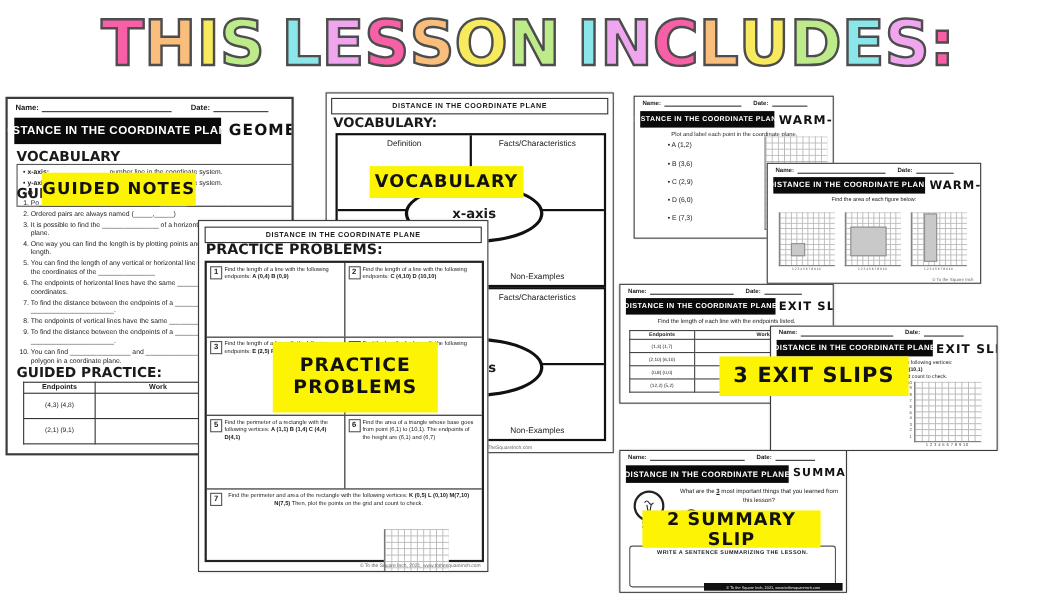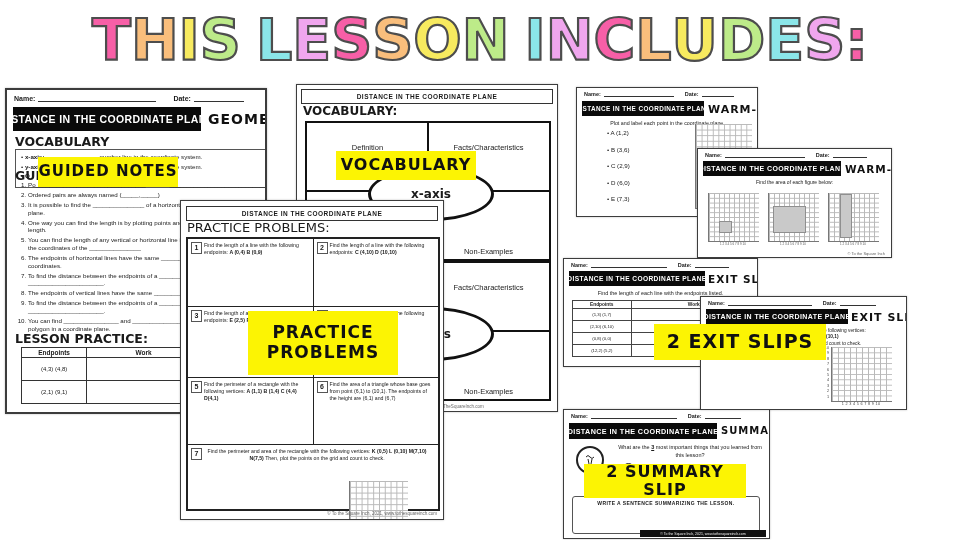--- a/index.html
+++ b/index.html
@@ -67,29 +67,29 @@
   #gn-table td{height:20px;text-align:center;}
 
   
   .hstrip{position:absolute;border:1px solid #333;display:flex;align-items:center;
           justify-content:center;font-weight:bold;letter-spacing:.5px;}
   #vc-strip{left:4px;top:4px;width:250px;height:13px;font-size:6.5px;}
   #vc-head{position:absolute;left:6px;top:19px;font-weight:800;font-size:12px;font-family:"DejaVu Sans",sans-serif;}
   .frayer{position:absolute;left:8px;width:242px;height:136px;border:2.5px solid #111;}
   .fr-v{position:absolute;left:50%;top:0;bottom:0;width:2px;background:#111;margin-left:-1px;}
   .fr-h{position:absolute;top:50%;left:0;right:0;height:2px;background:#111;margin-top:-1px;}
-  .fr-q{position:absolute;width:50%;text-align:center;font-size:7.5px;color:#222;margin-top:17px;}
+  .fr-q{position:absolute;width:50%;text-align:center;font-size:7.5px;color:#222;}
   .fr-ellipse{position:absolute;left:50%;top:50%;width:120px;height:48px;margin:-24px 0 0 -60px;
               background:#fff;border:3px solid #111;border-radius:50%;display:flex;
               align-items:center;justify-content:center;font-weight:800;font-size:12px;
               font-family:"DejaVu Sans",sans-serif;}
 
   
   #pr-strip{left:5px;top:5px;width:250px;height:13px;font-size:6.5px;}
-  #pr-head{position:absolute;left:6px;top:19px;font-weight:400;font-size:13px;font-family:"DejaVu Sans",sans-serif;}
+  #pr-head{position:absolute;left:6px;top:19px;font-weight:700;font-size:13px;font-family:"DejaVu Sans",sans-serif;}
   #pr-box{position:absolute;left:5px;top:36px;width:250px;height:270px;border:2px solid #222;}
   .prow{position:relative;display:flex;border-bottom:1.5px solid #222;}
   .pcell{width:50%;position:relative;padding:3px 4px 0 16px;font-size:5.2px;line-height:1.35;}
   .pcell.r{border-left:1.5px solid #222;}
   .pnum{position:absolute;left:3px;top:3px;width:9px;height:10px;border:1px solid #555;
         display:flex;align-items:center;justify-content:center;font-size:7px;font-weight:bold;}
   #p7{position:relative;padding:3px 8px 0 16px;font-size:5.2px;line-height:1.4;text-align:center;height:90px;}
   #p7-grid{right:30px;bottom:8px;width:58px;height:48px;background-size:5.8px 5.8px;}
 
   
@@ -186,21 +186,21 @@
       <li><span>Ordered pairs are always named (_____,_____)</span></li>
       <li><span>It is possible to find the _______________ of a horizontal line drawn in a coordinate plane.</span></li>
       <li><span>One way you can find the length is by plotting points and _______________ to find the length.</span></li>
       <li><span>You can find the length of any vertical or horizontal line in the coordinate plane by using the coordinates of the _______________</span></li>
       <li><span>The endpoints of horizontal lines have the same ______________ and different x-coordinates.</span></li>
       <li><span>To find the distance between the endpoints of a ______________ the ______________________.</span></li>
       <li><span>The endpoints of vertical lines have the same ______________ different y-coordinates.</span></li>
       <li><span>To find the distance between the endpoints of a ______________ ______________________.</span></li>
       <li><span>You can find ________________ and ________________ finding the length of sides of a polygon in a coordinate plane.</span></li>
     </ol>
-    <div class="gn-h" style="top:241px">LESSON PRACTICE:</div>
+    <div class="gn-h" style="top:241px">GUIDED PRACTICE:</div>
     <table id="gn-table">
       <tbody>
           <tr>
         <th style="width:62px">Endpoints</th>
         <th style="width:120px">Work</th>
         <th style="width:62px">Length</th>
       </tr>
       <tr>
             <td>(4,3) (4,8)</td>
             <td></td>
@@ -419,16 +419,16 @@
     <div id="sm-circ1">1</div>
     <div id="sm-box">WRITE A SENTENCE SUMMARIZING THE LESSON.</div>
     <div id="sm-bar">© To the Square Inch, 2021, www.tothesquareinch.com</div>
   </div>
 
   <div class="ylabel" id="lbl-guided">GUIDED NOTES</div>
   <div class="ylabel" id="lbl-vocab">VOCABULARY</div>
   <div class="ylabel" id="lbl-practice">
     <span><span>PRACTICE</span><br><span>PROBLEMS</span></span>
   </div>
-  <div class="ylabel" id="lbl-exits">2 EXIT SLIPS</div>
+  <div class="ylabel" id="lbl-exits">3 EXIT SLIPS</div>
   <div class="ylabel" id="lbl-summary">2 SUMMARY SLIP</div>
 
 </div>
 
 </body></html>

